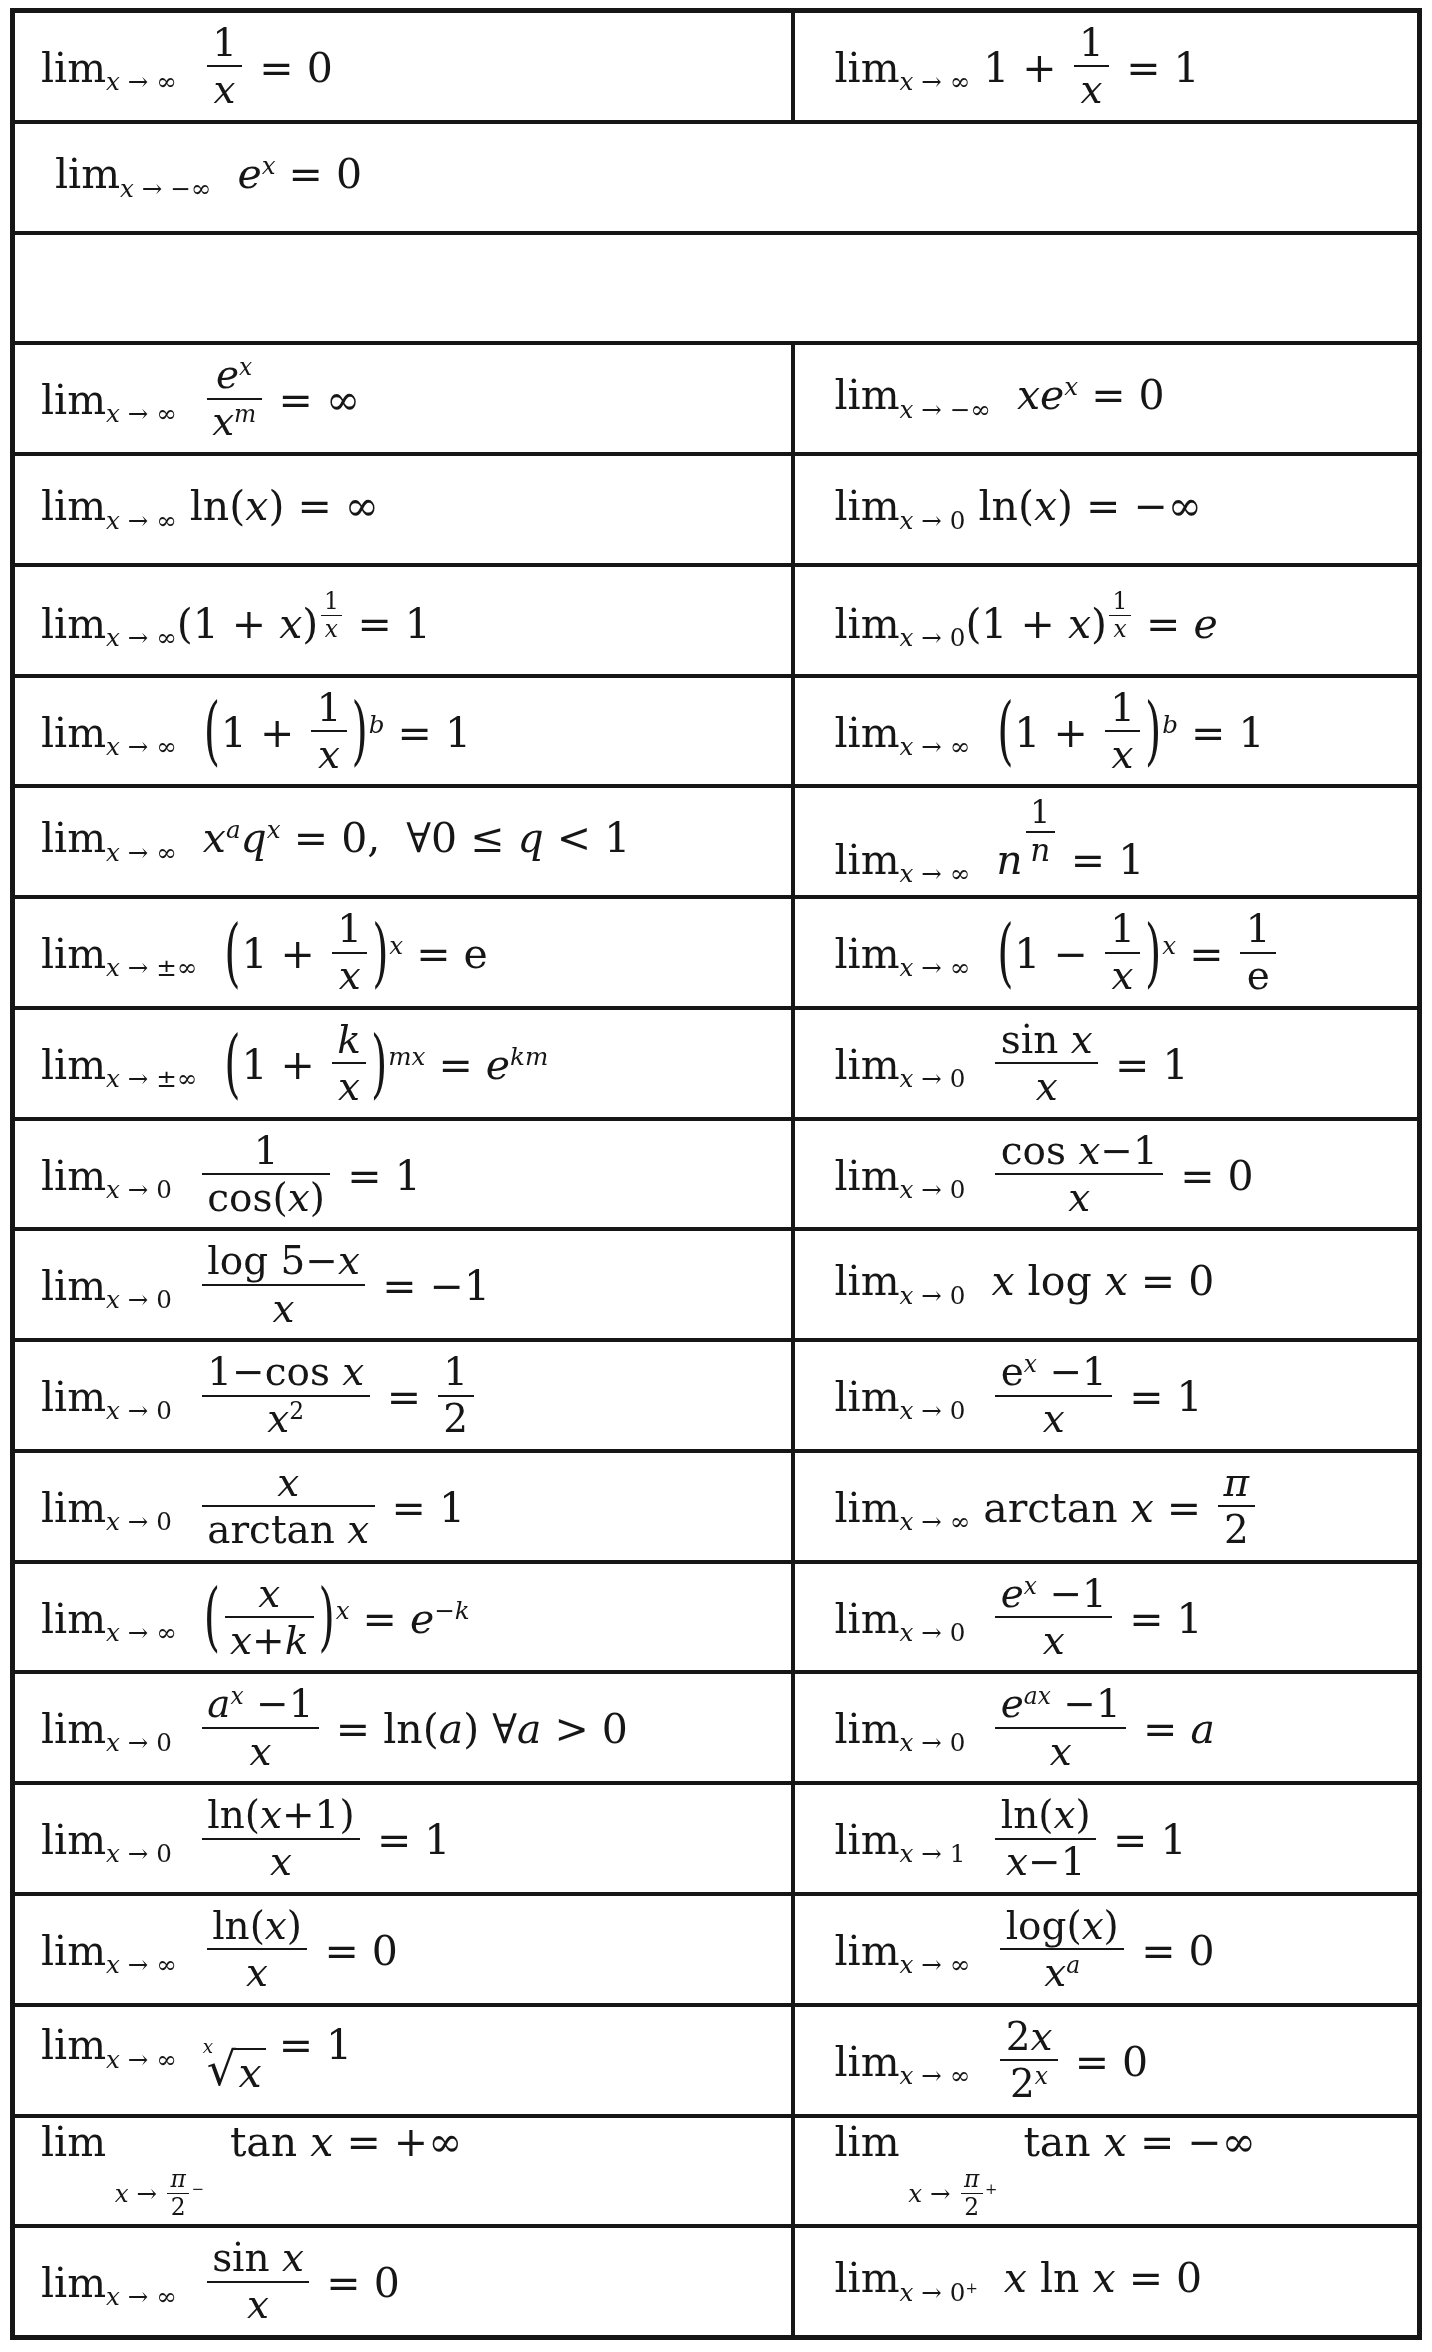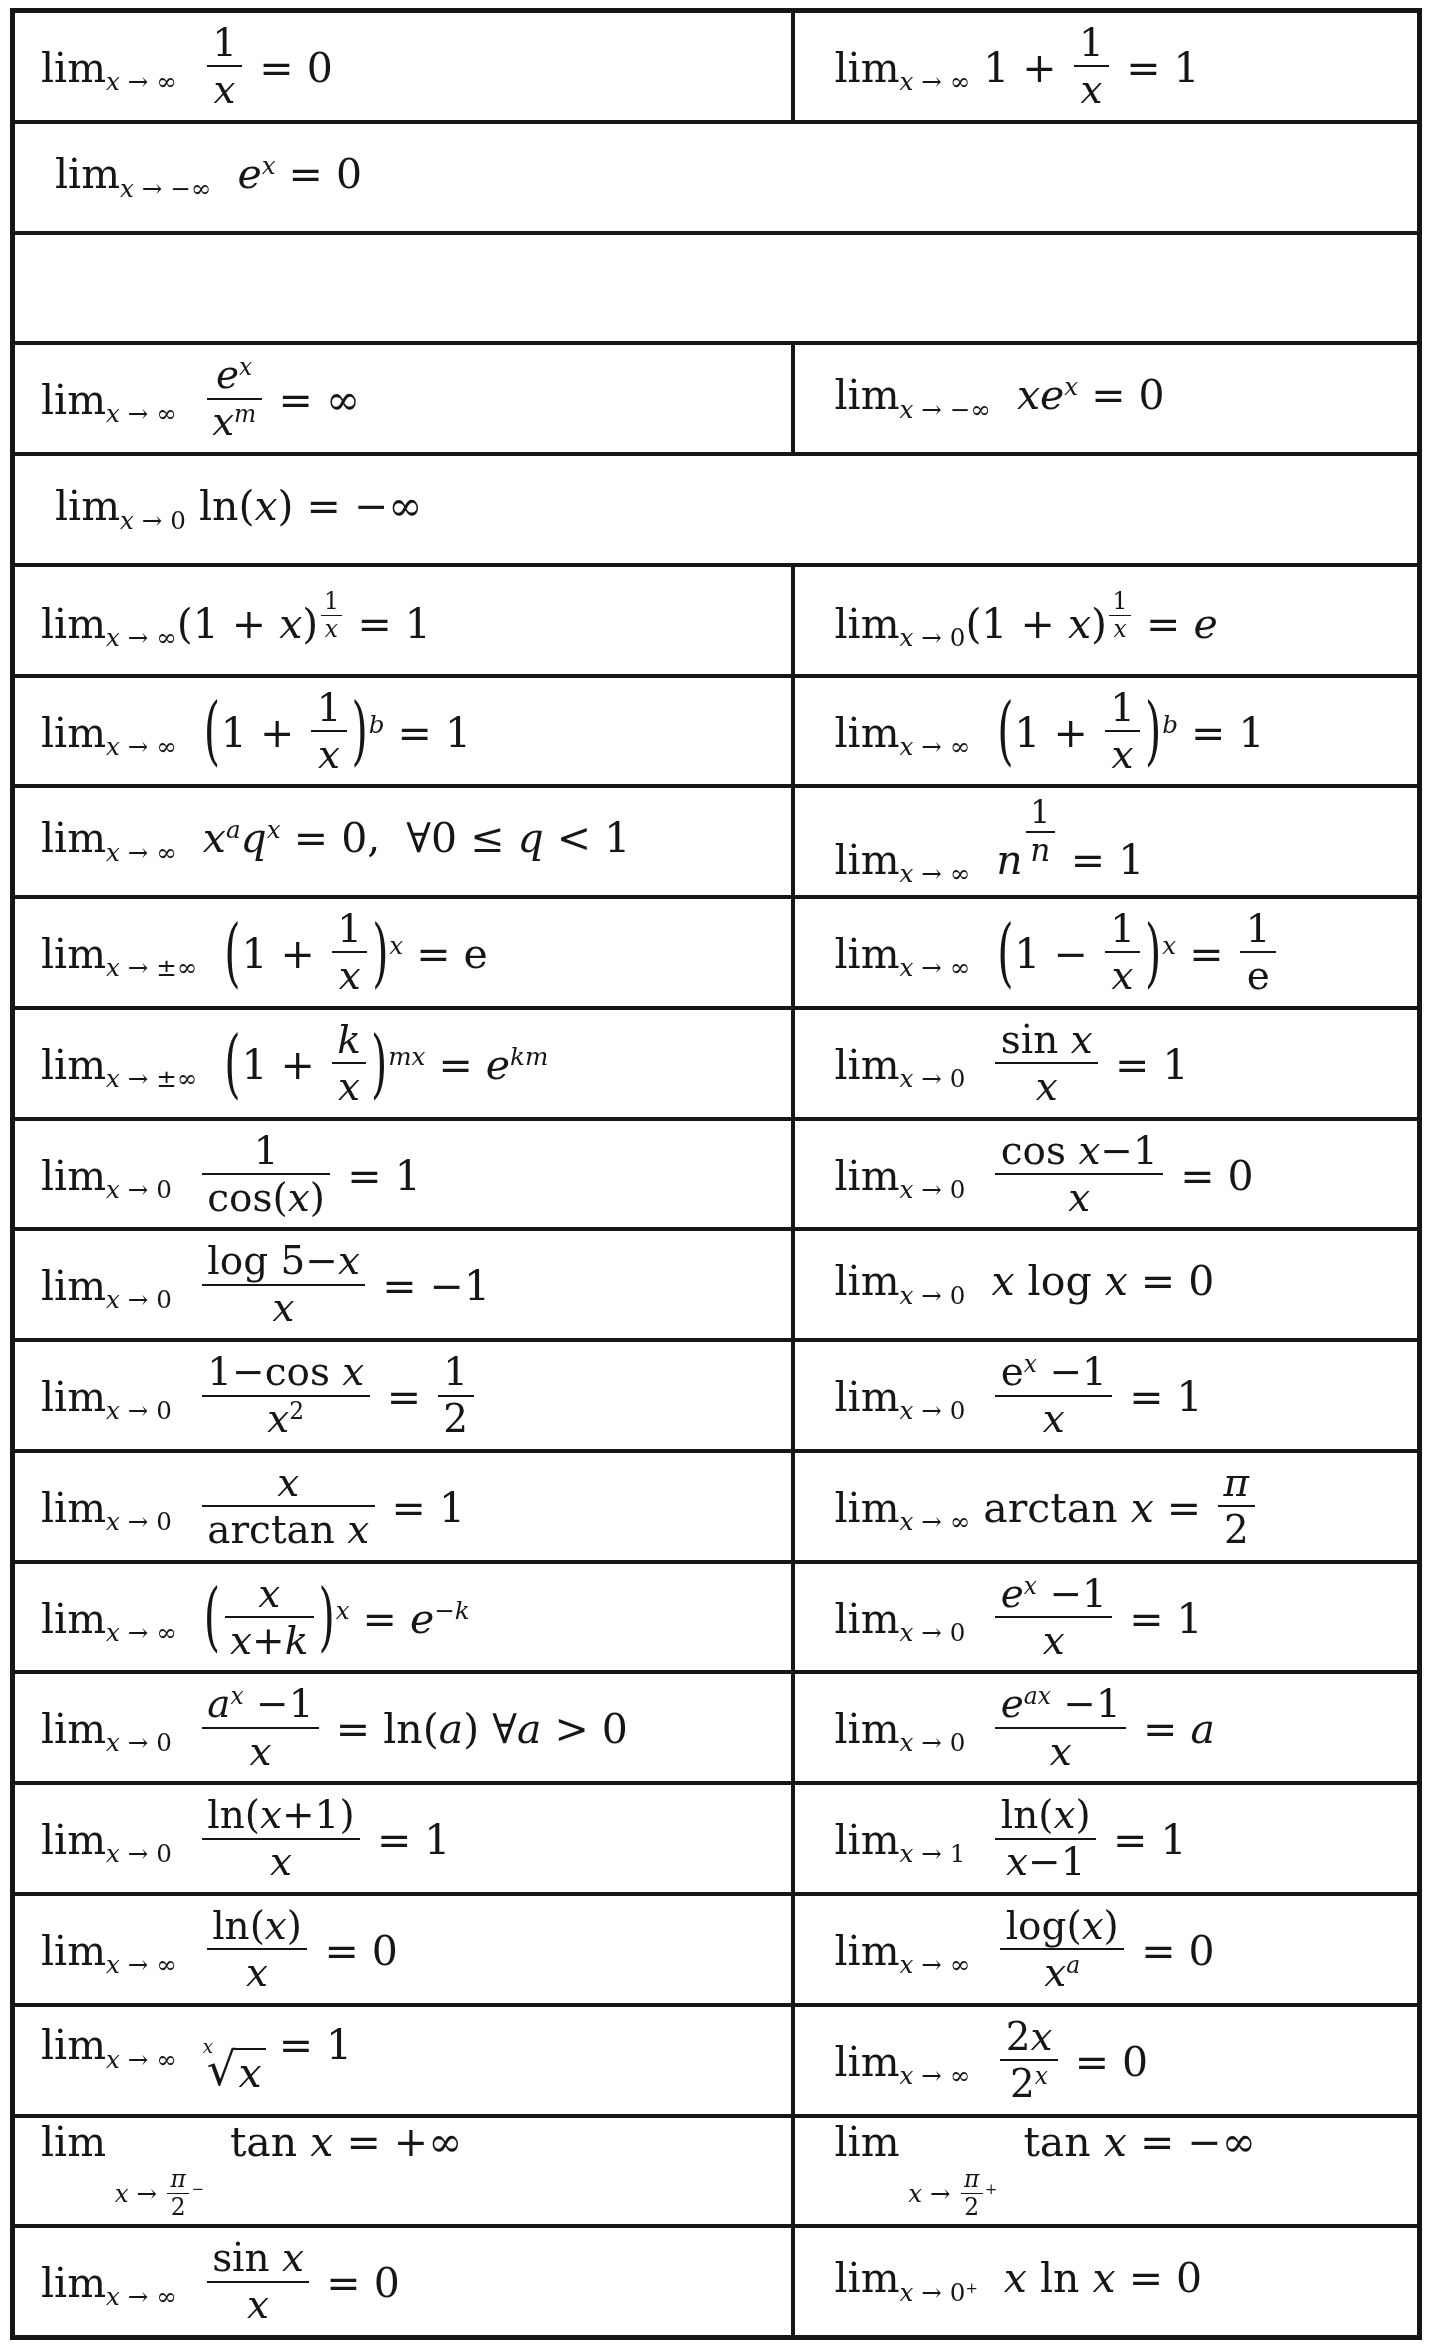--- a/index.html
+++ b/index.html
@@ -5,21 +5,21 @@
   html,body{margin:0;padding:0;}
   body{
     width:1432px;height:2352px;background:#ffffff;
     font-family:"DejaVu Serif", "Liberation Serif", serif;
     overflow:hidden;
   }
   .page{position:absolute;inset:0;padding:8px 10px 12px 10px;box-sizing:border-box;}
   .tbl{
     width:100%;height:100%;box-sizing:border-box;
     border:5px solid #161616;
-    display:flex;flex-direction:column;background:#fff;justify-content:center;
+    display:flex;flex-direction:column;background:#fff;
   }
   .row{flex:1 1 0;display:flex;border-top:4px solid #161616;min-height:0;}
   .row:first-child{border-top:none;}
   .cell{box-sizing:border-box;display:flex;align-items:center;overflow:hidden;}
   .cell.left{width:55.6%;border-right:4px solid #161616;padding-left:26px;}
   .cell.right{flex:1 1 auto;padding-left:40px;}
   .fxline{font-size:41px;color:#161616;white-space:pre;line-height:1;}
   .rm{font-style:normal;}
   .it{font-style:italic;}
   .sub{font-size:.6em;vertical-align:-.35em;}
@@ -65,20 +65,23 @@
       </div>
       <div class="row">
         <div class="cell left">
           <span class="fxline"><span class="rm">lim</span><span class="sub"><span class="it">x</span><span class="rm"> → ∞</span></span><span class="rm">  </span><span class="frac"><span class="num"><span class="it">e</span><span class="sup"><span class="it">x</span></span></span><span class="den"><span class="it">x</span><span class="sup"><span class="it">m</span></span></span></span><span class="rm"> = ∞</span></span>
         </div>
         <div class="cell right">
           <span class="fxline"><span class="rm">lim</span><span class="sub"><span class="it">x</span><span class="rm"> → −∞</span></span><span class="rm">  </span><span class="it">xe</span><span class="sup"><span class="it">x</span></span><span class="rm"> = 0</span></span>
         </div>
       </div>
       <div class="row">
+        <div class="cell left">
+          <span class="fxline"><span class="rm">lim</span><span class="sub"><span class="it">x</span><span class="rm"> → ∞</span></span><span class="rm"> ln(</span><span class="it">x</span><span class="rm">) = ∞</span></span>
+        </div>
         <div class="cell right">
           <span class="fxline"><span class="rm">lim</span><span class="sub"><span class="it">x</span><span class="rm"> → 0</span></span><span class="rm"> ln(</span><span class="it">x</span><span class="rm">) = −∞</span></span>
         </div>
       </div>
       <div class="row">
         <div class="cell left">
           <span class="fxline"><span class="rm">lim</span><span class="sub"><span class="it">x</span><span class="rm"> → ∞</span></span><span class="rm">(1 + </span><span class="it">x</span><span class="rm">)</span><span class="sup"><span class="frac"><span class="num"><span class="rm">1</span></span><span class="den"><span class="it">x</span></span></span></span><span class="rm"> = 1</span></span>
         </div>
         <div class="cell right">
           <span class="fxline"><span class="rm">lim</span><span class="sub"><span class="it">x</span><span class="rm"> → 0</span></span><span class="rm">(1 + </span><span class="it">x</span><span class="rm">)</span><span class="sup"><span class="frac"><span class="num"><span class="rm">1</span></span><span class="den"><span class="it">x</span></span></span></span><span class="rm"> = </span><span class="it">e</span></span>

